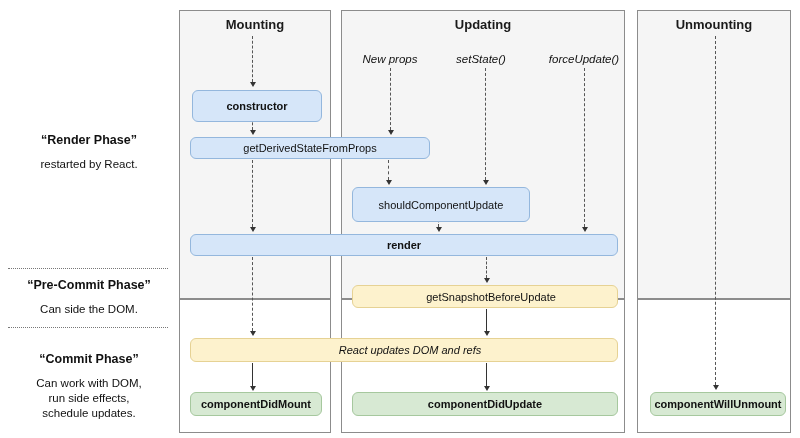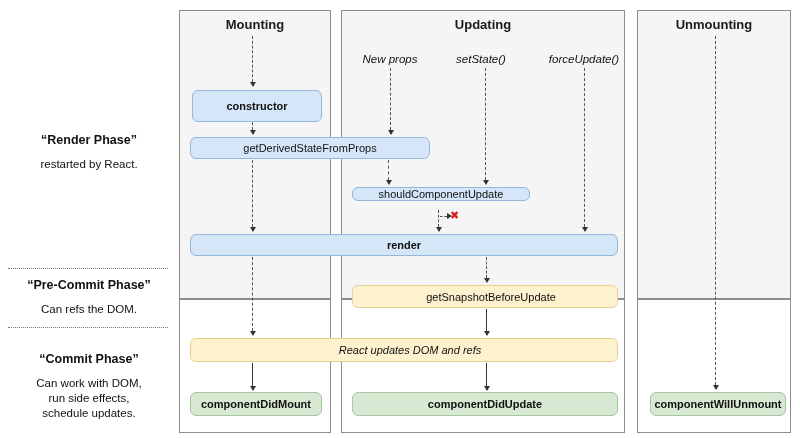--- a/index.html
+++ b/index.html
@@ -66,21 +66,21 @@
 
   <div class="phase-block" style="top:133px;">
     <div class="phase-title">“Render Phase”</div>
     <div class="phase-line">restarted by React.</div>
   </div>
 
   <div class="divider" style="top:268px;"></div>
 
   <div class="phase-block" style="top:278px;">
     <div class="phase-title">“Pre-Commit Phase”</div>
-    <div class="phase-line">Can refs the DOM.</div>
+    <div class="phase-line">Can side the DOM.</div>
   </div>
 
   <div class="divider" style="top:327px;"></div>
 
   <div class="phase-block" style="top:352px;">
     <div class="phase-title">“Commit Phase”</div>
     <div class="phase-line">Can work with DOM,</div>
     <div class="phase-line">run side effects,</div>
     <div class="phase-line">schedule updates.</div>
   </div>
@@ -118,21 +118,21 @@
   <span class="cancel-mark" style="left:450px;top:209px;">✖</span>
   <div class="vline" style="left:584px;top:68px;height:159px;"></div>
   <div class="vline" style="left:486px;top:257px;height:21px;"></div>
   <div class="vline solid" style="left:486px;top:309px;height:22px;"></div>
   <div class="vline solid" style="left:486px;top:363px;height:23px;"></div>
 
   <div class="vline" style="left:715px;top:36px;height:349px;"></div>
 
   <div class="box blue bold" style="left:192px;top:90px;width:130px;height:32px;">constructor</div>
   <div class="box blue" style="left:190px;top:137px;width:240px;height:22px;">getDerivedStateFromProps</div>
-  <div class="box blue" style="left:352px;top:187px;width:178px;height:14px;">shouldComponentUpdate</div>
+  <div class="box blue" style="left:352px;top:187px;width:178px;height:35px;">shouldComponentUpdate</div>
   <div class="box blue bold" style="left:190px;top:234px;width:428px;height:22px;">render</div>
   <div class="box yellow" style="left:352px;top:285px;width:266px;height:23px;">getSnapshotBeforeUpdate</div>
   <div class="box yellow italic" style="left:190px;top:338px;width:428px;height:24px;">React updates DOM and refs</div>
   <div class="box green bold" style="left:190px;top:392px;width:132px;height:24px;">componentDidMount</div>
   <div class="box green bold" style="left:352px;top:392px;width:266px;height:24px;">componentDidUpdate</div>
   <div class="box green bold" style="left:650px;top:392px;width:136px;height:24px;">componentWillUnmount</div>
 
 </div>
 
 </body></html>

